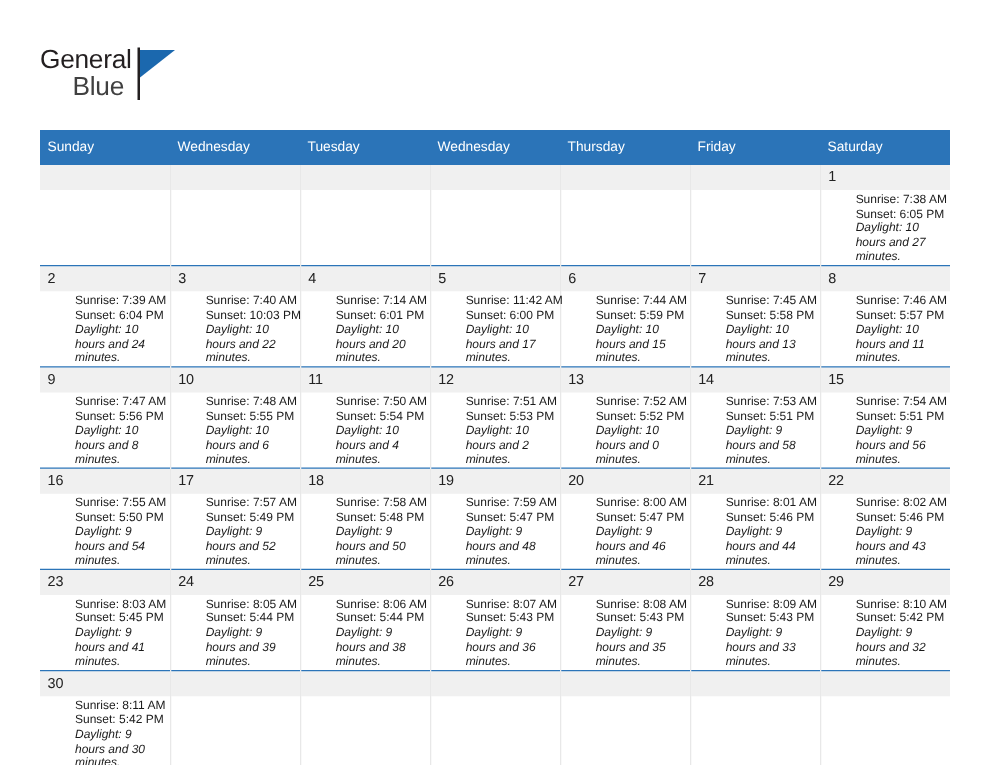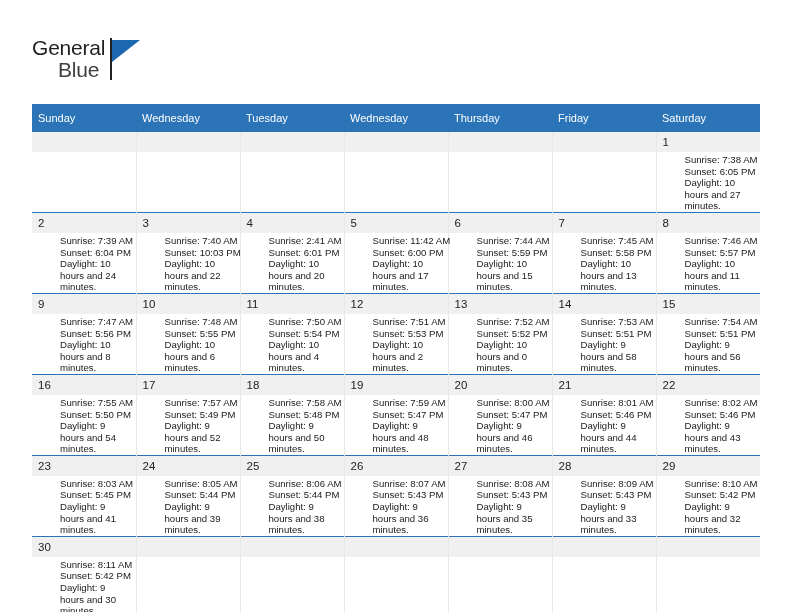--- a/index.html
+++ b/index.html
@@ -147,20 +147,21 @@
     font-size: 9.6px;
     line-height: 11.6px;
     color: #1a1a1a;
     margin-left: 22px;
   }
   .details div {
     white-space: nowrap;
   }
   .details .wrap {
     white-space: normal;
+    font-style: italic;
   }
 </style>
 </head>
 <body>
 
 <div class="page">
 
   <div class="header">
 
     <div class="logo">
@@ -236,21 +237,21 @@
             <span class="daynum">3</span>
             <div class="details">
               <div>Sunrise: 7:40 AM</div>
               <div>Sunset: 10:03 PM</div>
               <div class="wrap">Daylight: 10 hours and 22 minutes.</div>
             </div>
           </td>
           <td>
             <span class="daynum">4</span>
             <div class="details">
-              <div>Sunrise: 2:41 AM</div>
+              <div>Sunrise: 7:14 AM</div>
               <div>Sunset: 6:01 PM</div>
               <div class="wrap">Daylight: 10 hours and 20 minutes.</div>
             </div>
           </td>
           <td>
             <span class="daynum">5</span>
             <div class="details">
               <div>Sunrise: 11:42 AM</div>
               <div>Sunset: 6:00 PM</div>
               <div class="wrap">Daylight: 10 hours and 17 minutes.</div>

